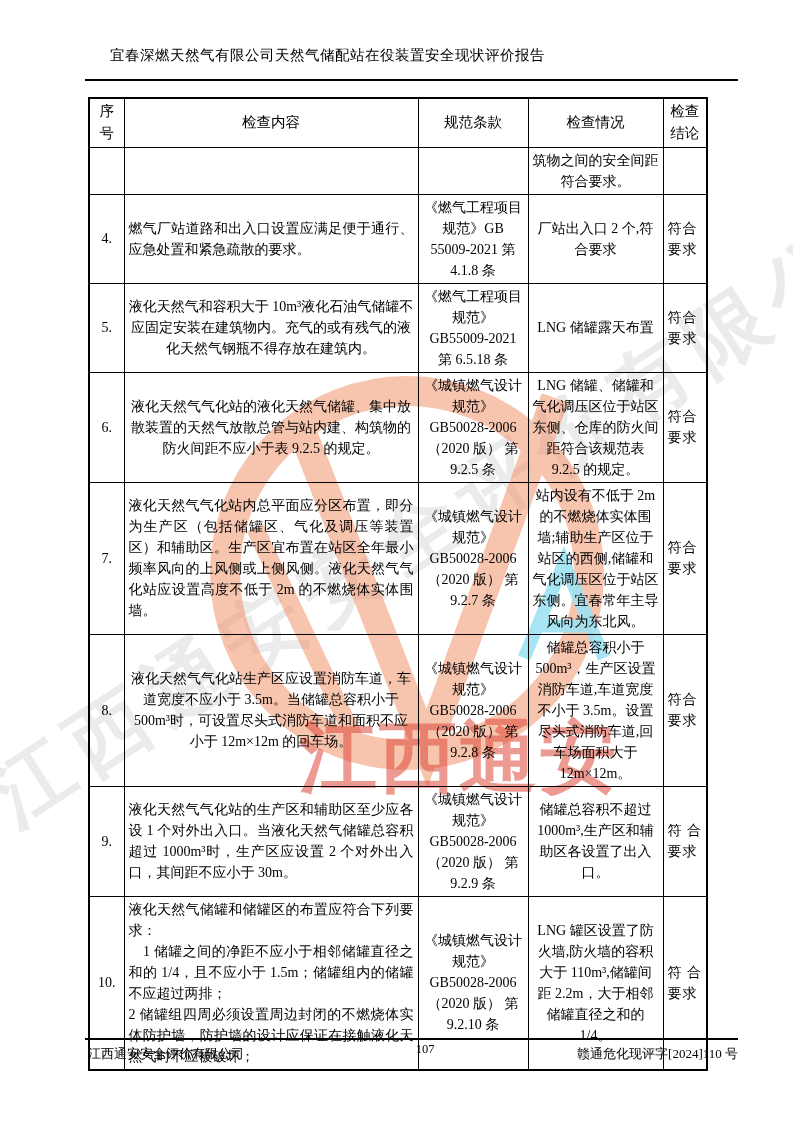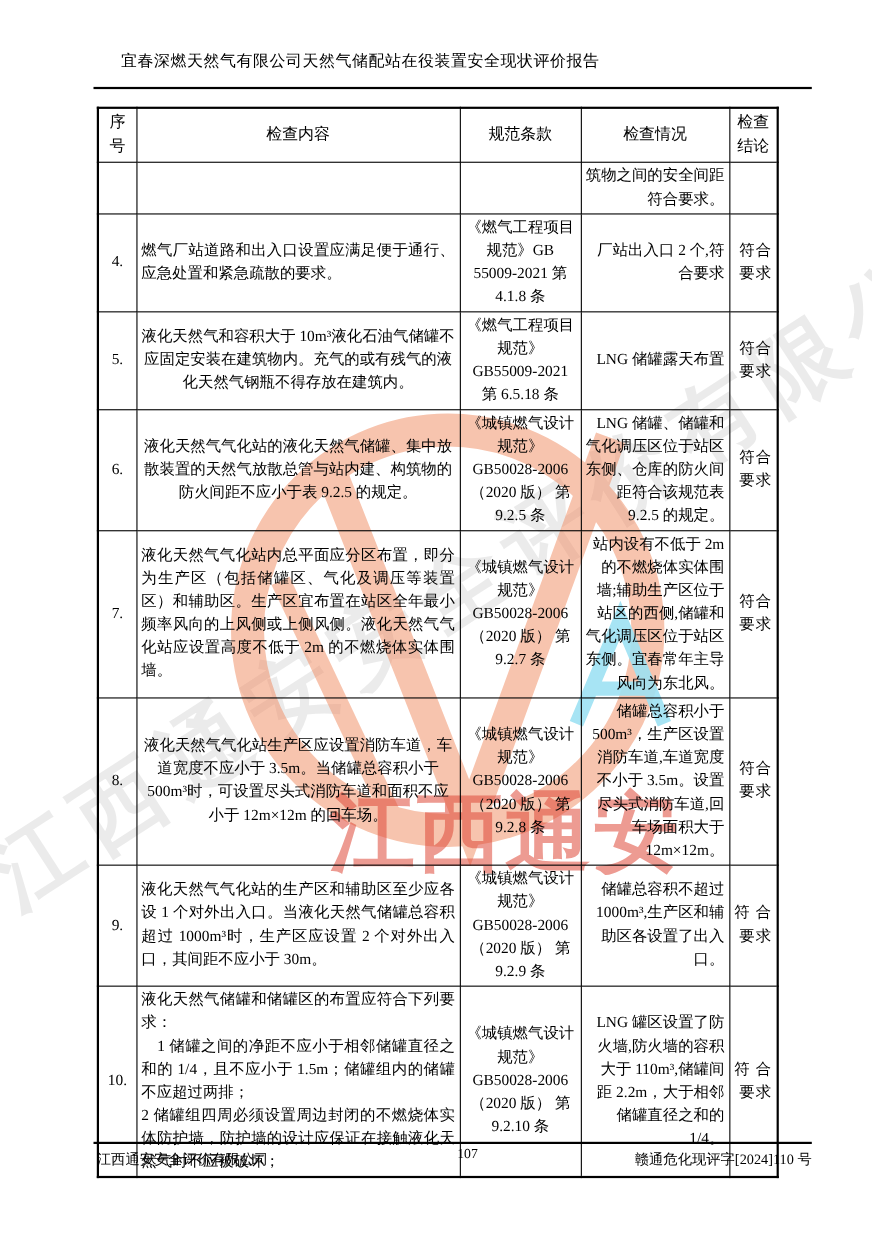--- a/index.html
+++ b/index.html
@@ -47,22 +47,22 @@
   tbody tr:nth-child(5){height:145px;}
   tbody tr:nth-child(6){height:145px;}
   tbody tr:nth-child(7){height:105px;}
   tbody tr:nth-child(8){height:165px;}
   td.c-num{text-align:center;}
   td.c-content{text-align:justify;padding:3px 7px;white-space:pre-wrap;}
   tbody tr:nth-child(3) td.c-content,
   tbody tr:nth-child(4) td.c-content,
   tbody tr:nth-child(6) td.c-content{text-align:center;}
   td.c-clause{text-align:center;}
-  td.c-situation{text-align:right;margin-top:32px;}
-  td.c-conclusion{text-align:right;letter-spacing:1px;}
+  td.c-situation{text-align:center;margin-top:32px;}
+  td.c-conclusion{text-align:left;letter-spacing:1px;}
   
   .footer-rule{
     position:absolute;left:85px;top:1038px;width:653px;height:0;
     border-top:2px solid #000;
   }
   .footer{
     position:absolute;left:88px;top:1042px;width:650px;
     font-size:13px;
   }
   .footer .f-company{position:absolute;left:0;top:3px;}

